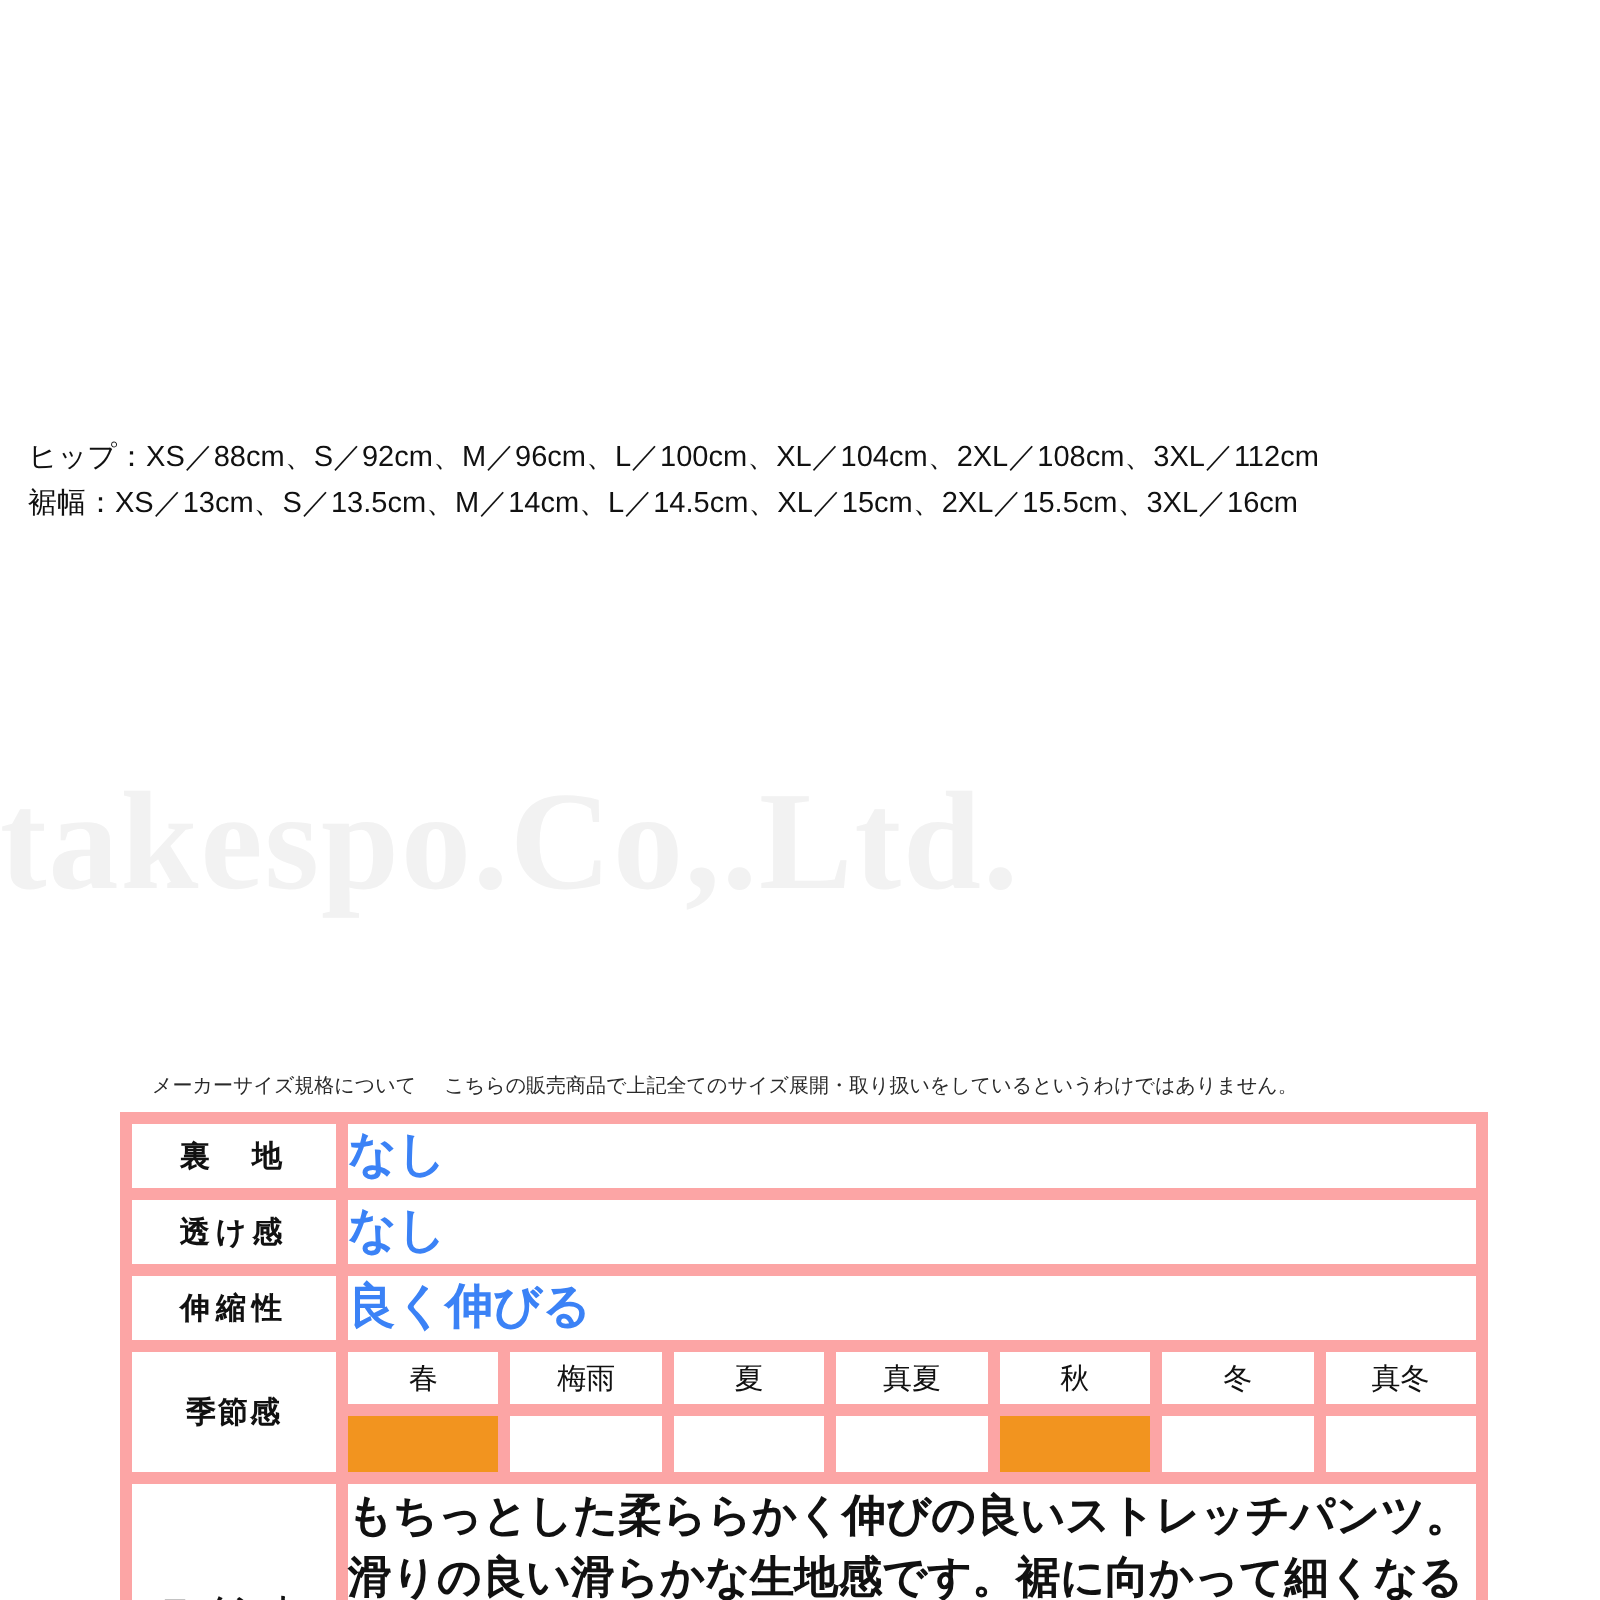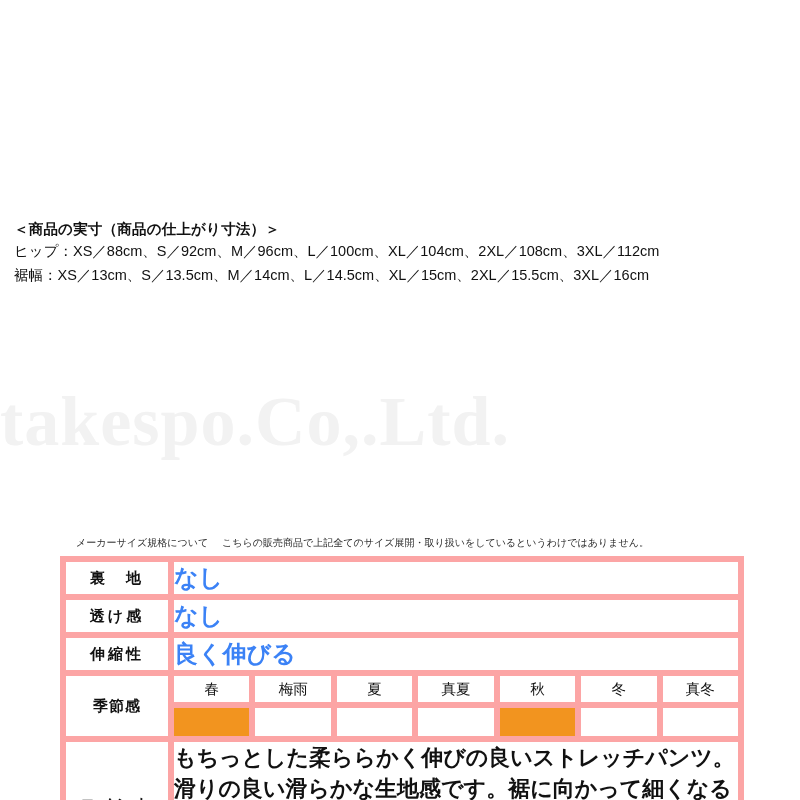--- a/index.html
+++ b/index.html
@@ -121,21 +121,20 @@
     padding: 3px 6px 3px 10px;
   }
   td.label-season {
     letter-spacing: 1px;
   }
 </style>
 </head>
 <body>
 
 <div class="measurements">
-  <div class="m-title">＜商品の実寸（商品の仕上がり寸法）＞</div>
   <div class="m-line">ヒップ：XS／88cm、S／92cm、M／96cm、L／100cm、XL／104cm、2XL／108cm、3XL／112cm</div>
   <div class="m-line">裾幅：XS／13cm、S／13.5cm、M／14cm、L／14.5cm、XL／15cm、2XL／15.5cm、3XL／16cm</div>
 </div>
 
 <div class="watermark">takespo.Co,.Ltd.</div>
 
 <div class="spec-note">
   <span>メーカーサイズ規格について</span><span class="gap"></span><span>こちらの販売商品で上記全てのサイズ展開・取り扱いをしているというわけではありません。</span>
 </div>
 

